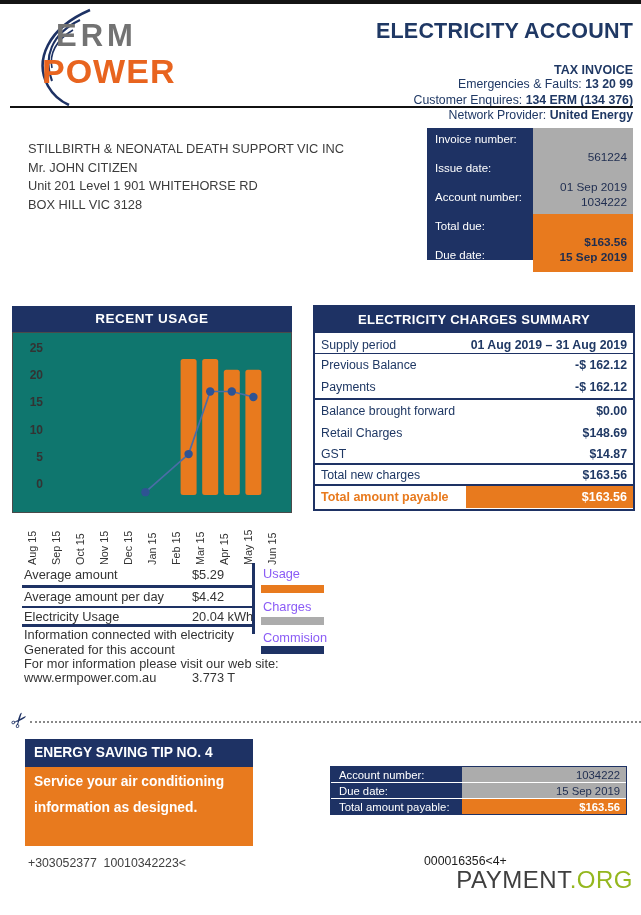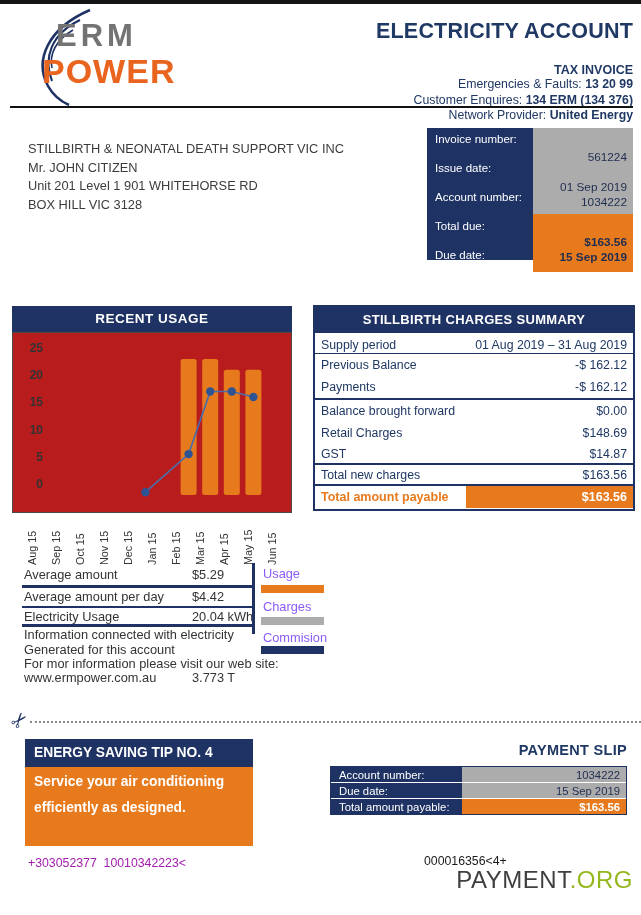--- a/index.html
+++ b/index.html
@@ -31,21 +31,21 @@
   #invoice-box { left:427px; top:128px; width:206px; height:132px; background:#1e3264; }
   #inv-gray   { position:absolute; left:106px; top:0; width:100px; height:86px; background:#acacac; }
   #inv-orange { position:absolute; left:106px; top:86px; width:100px; height:58px; background:#e87a1e; }
   .inv-label { position:absolute; left:8px; color:#ffffff; font-size:11.5px; }
   .inv-value { position:absolute; left:106px; width:94px; text-align:right; color:#1f2d50; font-size:11.8px; }
   .inv-value.bold { font-weight:700; }
 
   
   #usage-hdr { left:12px; top:306px; width:280px; height:26px; background:#1e3264; color:#fff;
                font-size:13.5px; font-weight:700; text-align:center; line-height:26px; letter-spacing:0.5px; }
-  #chart-box { left:12px; top:332px; width:280px; height:181px; border:1px solid #4a4a4a; background:#b91c1c; }
+  #chart-box { left:12px; top:332px; width:280px; height:181px; border:1px solid #4a4a4a; background:#0f766e; }
   .ytick { font-size:12px; font-weight:700; fill:#333; text-anchor:end; font-family:"Liberation Sans",sans-serif; }
 
   
   #x-labels { left:0; top:0; width:641px; height:0; }
   .xlab { position:absolute; top:565px; white-space:nowrap; font-size:10.8px; color:#333;
           transform:rotate(-90deg); transform-origin:left top; }
 
   
   .stat-label { position:absolute; left:24px; font-size:12.8px; color:#333; }
   .stat-value { position:absolute; left:192px; font-size:12.8px; color:#333; }
@@ -56,21 +56,21 @@
   .legend-label { position:absolute; left:263px; font-size:12.8px; color:#8b5cf6; }
   .legend-swatch { position:absolute; left:261px; width:63px; height:8px; }
 
   
   #charges-panel { left:313px; top:305px; width:322px; height:206px; border:2px solid #1e3264; background:#fff; }
   #charges-hdr { height:26px; background:#1e3264; color:#fff; font-size:13px; font-weight:700;
                  text-align:center; line-height:26px; letter-spacing:0.3px; }
   #charges-body { padding-top:4px; color:#1f3864; font-size:12.3px; }
   .ch-row { display:flex; align-items:center; padding:0 6px; }
   .ch-row .lbl { flex:1; text-align:left; }
-  .ch-row .val { text-align:right; }
+  .ch-row .val { text-align:right;font-weight:bold; }
   .ch-row.supply { height:17px; border-bottom:1.5px solid #1e3264; }
   .ch-row.div-after { border-bottom:2px solid #1e3264; }
   #ch-payable { display:flex; align-items:stretch; height:22px; }
   #ch-payable .lbl { flex:1; color:#e87a1e; font-weight:700; font-size:12.5px; padding-left:6px; display:flex; align-items:center; }
   #ch-payable .val { width:167px; background:#e87a1e; color:#fff; font-weight:700; font-size:12.5px;
                      display:flex; align-items:center; justify-content:flex-end; padding-right:6px; }
 
   
   #cut-line { left:30px; top:721px; width:611px; border-top:2px dotted #888; }
   #scissors { left:11px; top:708px; font-size:20px; color:#1e3264; transform:rotate(-50deg); }
@@ -83,21 +83,21 @@
   #slip-title { left:427px; top:742px; width:200px; text-align:right; color:#1f3864; font-size:14.5px; font-weight:700; letter-spacing:0.3px; }
   #slip-table { left:330px; top:766px; width:297px; border:1px solid #1e3264; background:#fff; }
   .slip-row { display:flex; height:15px; margin-bottom:1px; }
   .slip-row:last-child { margin-bottom:0; }
   .slip-lbl { width:131px; background:#1e3264; color:#fff; font-size:11.3px; padding-left:8px; display:flex; align-items:center; }
   .slip-val { flex:1; font-size:11.3px; color:#1f2d50; display:flex; align-items:center; justify-content:flex-end; padding-right:6px; }
   .slip-val.gray { background:#acacac; }
   .slip-val.orange { background:#e87a1e; color:#fff; font-weight:700; }
 
   
-  #code-left { left:28px; top:856px; font-size:12.3px; color:#a21caf; white-space:pre; }
+  #code-left { left:28px; top:856px; font-size:12.3px; color:#404040; white-space:pre; }
   #code-right { left:424px; top:854px; font-size:12.3px; color:#1c1c1c; }
   #brand { left:400px; top:866px; width:233px; text-align:right; font-size:24px; letter-spacing:0.5px; }
   #brand .b1 { color:#3f3f3f; }
   #brand .b2 { color:#94b71e; }
 </style>
 </head>
 <body>
 
 <div id="page">
 
@@ -200,21 +200,21 @@
   <div id="chart-legend">
       <div class="abs legend-label" style="top: 566px;">Usage</div>
       <div class="abs legend-swatch" style="top: 585px; background: rgb(232, 122, 30);"></div>
       <div class="abs legend-label" style="top: 599px;">Charges</div>
       <div class="abs legend-swatch" style="top: 617px; background: rgb(172, 172, 172);"></div>
       <div class="abs legend-label" style="top: 630px;">Commision</div>
       <div class="abs legend-swatch" style="top: 646px; background: rgb(30, 50, 100);"></div>
     </div>
 
   <div class="abs" id="charges-panel">
-    <div id="charges-hdr">STILLBIRTH CHARGES SUMMARY</div>
+    <div id="charges-hdr">ELECTRICITY CHARGES SUMMARY</div>
     <div id="charges-body">
       <div class="ch-row supply">
         <span class="lbl">Supply period</span>
         <span class="val">01 Aug 2019 – 31 Aug 2019</span>
       </div>
       <div id="charges-rows">
           <div class="ch-row" style="height: 22px;">
             <span class="lbl">Previous Balance</span>
             <span class="val">-$ 162.12</span>
           </div>
@@ -245,24 +245,23 @@
       </div>
     </div>
   </div>
 
   <div class="abs" id="scissors">✂</div>
   <div class="abs" id="cut-line"></div>
 
   <div class="abs" id="tip-hdr">ENERGY SAVING TIP NO. 4</div>
   <div class="abs" id="tip-body">
     <div>Service your air conditioning</div>
-    <div>efficiently as designed.</div>
-  </div>
-
-  <div class="abs" id="slip-title">PAYMENT SLIP</div>
+    <div>information as designed.</div>
+  </div>
+
   <div class="abs" id="slip-table">
       <div class="slip-row">
         <div class="slip-lbl">Account number:</div>
         <div class="slip-val gray">1034222</div>
       </div>
       <div class="slip-row">
         <div class="slip-lbl">Due date:</div>
         <div class="slip-val gray">15 Sep 2019</div>
       </div>
       <div class="slip-row">

